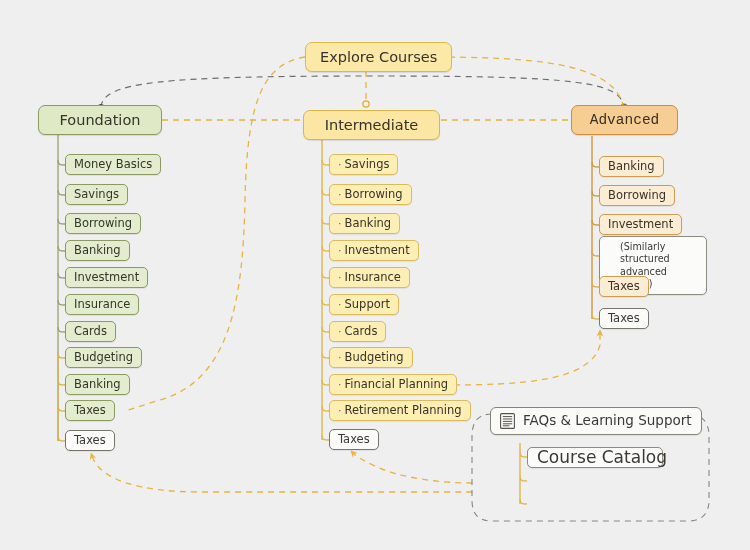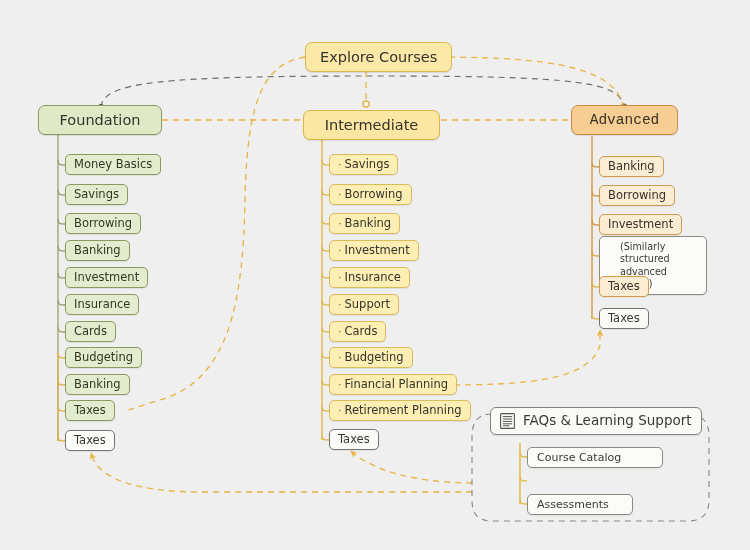--- a/index.html
+++ b/index.html
@@ -94,21 +94,21 @@
     border: 1px solid #85827a;
     border-radius: 6px;
     gap: 8px;
     box-shadow: 0 1px 1px rgba(0,0,0,.07);
   }
   .grp-head .lbl { color:#3b3933; }
   .doc-ico { width:15px; height:16px; display:block; flex:0 0 auto; }
   .leaf.sup {
     height: 21px;
     padding: 0 9px;
-    font-size: 11px;
+    font-size: 17px;
     background: #fbfbf9;
     border-color: #8d8a80;
     color: #3b3933;
   }
   .bullet { color:#6d6a60; margin-right:3px; font-size:11px; }
 </style>
 </head>
 <body>
 
 <div id="stage">
@@ -333,17 +333,14 @@
           <line x1="3.2" y1="12.8" x2="9.0" y2="12.8"></line>
         </g>
       </svg>
     </span>
     <span class="lbl">FAQs &amp; Learning Support</span>
   </div>
 
   <div class="node leaf sup" style="left:527px; top:447px; width:136px;">
       <span>Course Catalog</span>
     </div>
-  <div class="node leaf sup" style="left:527px; top:494px; width:106px;">
-      <span>Assessments</span>
-    </div>
 
 </div>
 
 </body></html>

